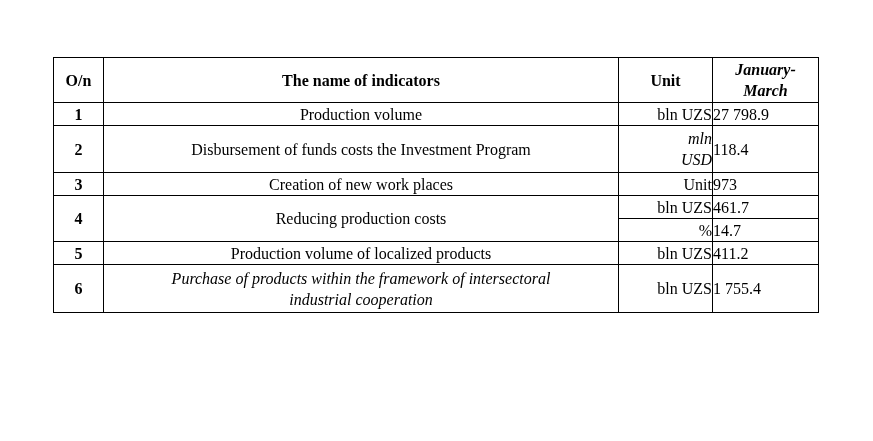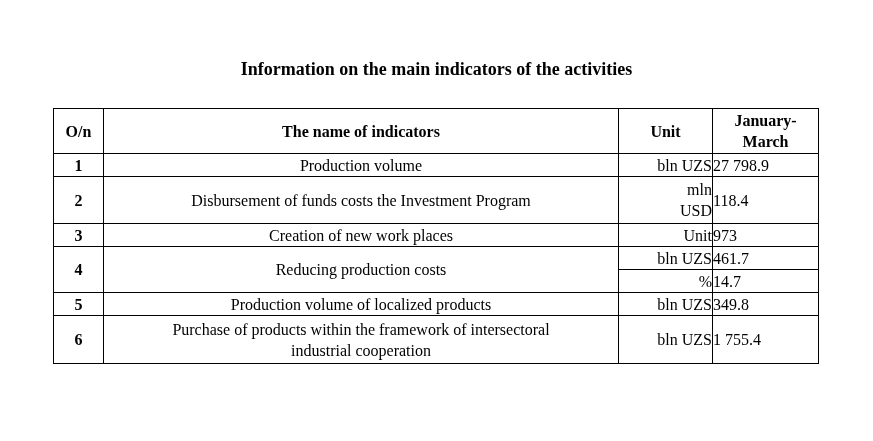--- a/index.html
+++ b/index.html
@@ -52,29 +52,28 @@
   tr.r-single { height: 23px; }
   tr.r-double { height: 47px; }
   tr.r-sub    { height: 23px; }
   tr.r-tall   { height: 48px; }
 
   th { font-weight: bold; text-align: center; }
   td.n    { text-align: center; font-weight: bold; }
   td.name { text-align: center; padding-left: 9px; padding-right: 6px; }
   td.unit { text-align: right; }
   td.val  { }
-  .pre    { white-space: pre-line; }
+  .pre    { white-space: pre-line; font-style: italic; }
 </style>
 </head>
 <body>
 
 <div class="page">
 
   <div class="title">
-    <div>Information on the main indicators of the activities</div>
   </div>
 
   <table class="indicators">
     <colgroup>
       <col class="c-on">
       <col class="c-name">
       <col class="c-unit">
       <col class="c-period">
     </colgroup>
     <thead>
@@ -113,21 +112,21 @@
         <td class="val">461.7</td>
       </tr>
       <tr class="r-sub">
         <td class="unit">%</td>
         <td class="val">14.7</td>
       </tr>
       <tr class="r-single">
         <td class="n">5</td>
         <td class="name">Production volume of localized products</td>
         <td class="unit">bln UZS</td>
-        <td class="val">349.8</td>
+        <td class="val">411.2</td>
       </tr>
       <tr class="r-tall">
         <td class="n">6</td>
         <td class="name pre">Purchase of products within the framework of intersectoral
 industrial cooperation</td>
         <td class="unit">bln UZS</td>
         <td class="val">1 755.4</td>
       </tr>
     </tbody>
   </table>

